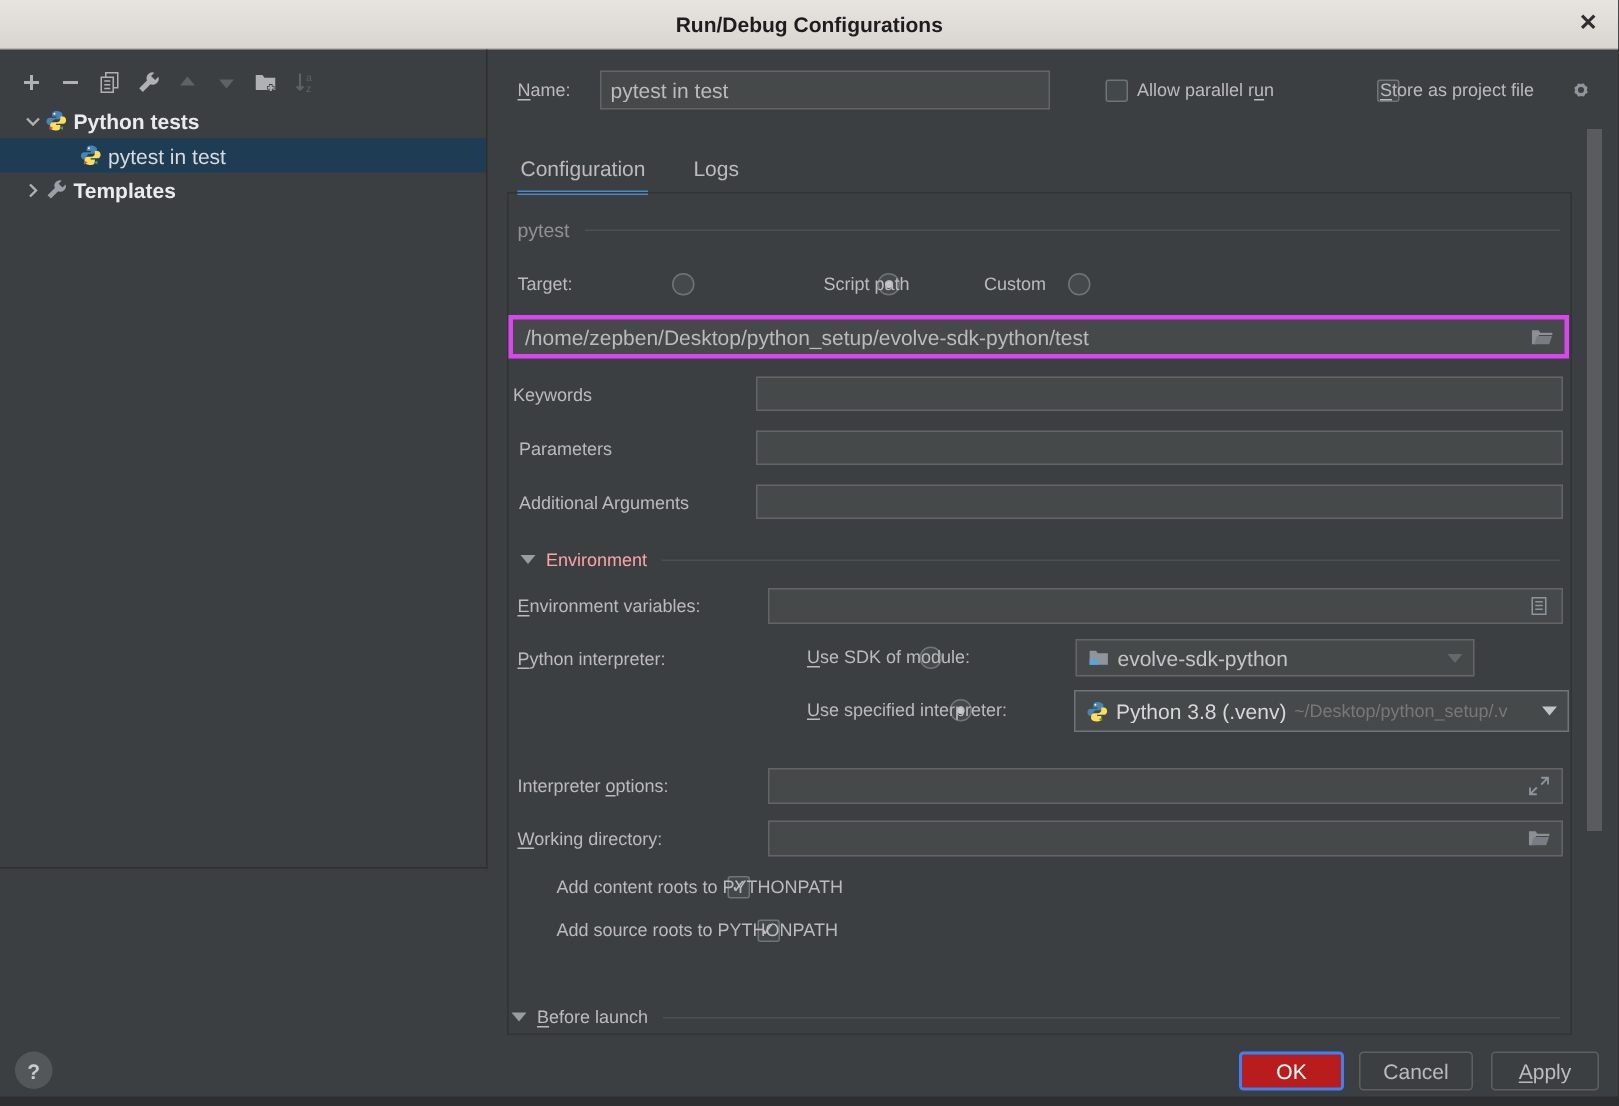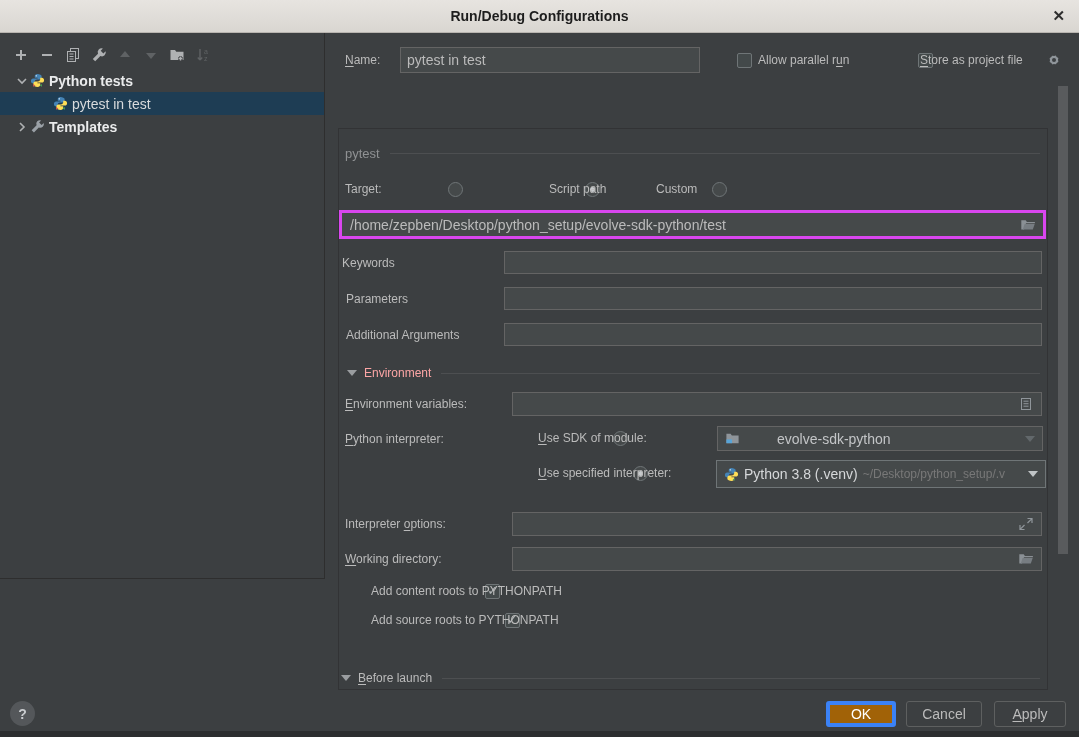--- a/index.html
+++ b/index.html
@@ -70,21 +70,21 @@
 
   .tabs { position:absolute; left:345px; top:104px; display:flex; gap:28px; }
   .tab { font-size:14px; color:#bbbbbb; padding:0 2px 7px 2px; cursor:pointer; border-bottom:3px solid transparent; }
   .tab.checked { border-bottom:3px solid #4a88c7; }
 
   .content-rect { position:absolute; left:338px; top:128px; width:710px; height:562px;
     border:1px solid #323335; pointer-events:none; }
 
   .btn { position:absolute; height:26px; border-radius:3px; font-size:14px; display:flex;
     align-items:center; justify-content:center; cursor:pointer; }
-  .btn.default { background:#a16207; border:4px solid #3b82f6; color:#ffffff; }
+  .btn.default { background:#b91c1c; border:2px solid #3b82f6; color:#ffffff; }
   .btn.plain { background:#3c3f41; border:1px solid #5e6060; color:#bbbbbb; }
 
   .scroll-thumb { position:absolute; left:1058px; top:86px; width:10px; height:468px; background:#595b5d; cursor:pointer; }
   .bottom-strip { position:absolute; left:0; bottom:0; width:1079px; height:6px; background:#2c2e2f; }
 
   svg { display:block; }
 </style>
 </head>
 <body>
 
@@ -211,20 +211,24 @@
     <svg viewBox="0 0 16 16">
         <g fill="#8f959a">
           <rect x="4.4" y="4.4" width="7.2" height="7.2" rx="1.2" transform="rotate(22 8 8)"></rect>
           <rect x="4.4" y="4.4" width="7.2" height="7.2" rx="1.2" transform="rotate(67 8 8)"></rect>
           <circle cx="8" cy="8" r="2" fill="#3c3f41"></circle>
         </g>
       </svg>
     </span>
 
   
+  <div class="tabs">
+    <span class="tab checked">Configuration</span>
+    <span class="tab">Logs</span>
+  </div>
   <div class="content-rect"></div>
 
   
   <div class="abs sec-head" style="left:345px; top:146px; width:695px;">
     <span class="dim-title">pytest</span>
     <span class="sec-line"></span>
   </div>
 
   <span class="abs label" style="left:345px; top:182px;">Target:</span>
   <span class="radio abs" style="left:409px; top:182px;"></span>
@@ -273,21 +277,21 @@
       <svg viewBox="0 0 16 16">
           <rect x="3.5" y="2.5" width="9" height="11" fill="none" stroke="#8f959a"></rect>
           <path d="M5.5 5.2h5M5.5 7.7h5M5.5 10.2h5" stroke="#8f959a" fill="none"></path>
         </svg>
       </span>
   </div>
 
   <span class="abs label" style="left:345px; top:432px;"><u>P</u>ython interpreter:</span>
   <span class="radio abs" style="left:516px; top:431px;"></span>
   <span class="abs label" style="left:538px; top:431px;"><u>U</u>se SDK of module:</span>
-  <div class="combo abs" style="left:717px; top:426px; width:326px; height:25px;gap:32px;">
+  <div class="combo abs" style="left:717px; top:426px; width:266px; height:25px;">
     <span class="c-icon">
       <svg viewBox="0 0 16 16">
           <path fill="#8f959a" d="M1.5 3h4.5l1.3 1.8h7.2V13H1.5z"></path>
           <rect x="1.5" y="9" width="6" height="4" fill="#58a5d8"></rect>
         </svg>
       </span>
     <span class="c-text">evolve-sdk-python</span>
     <span class="arrow-down dim"></span>
   </div>
 

